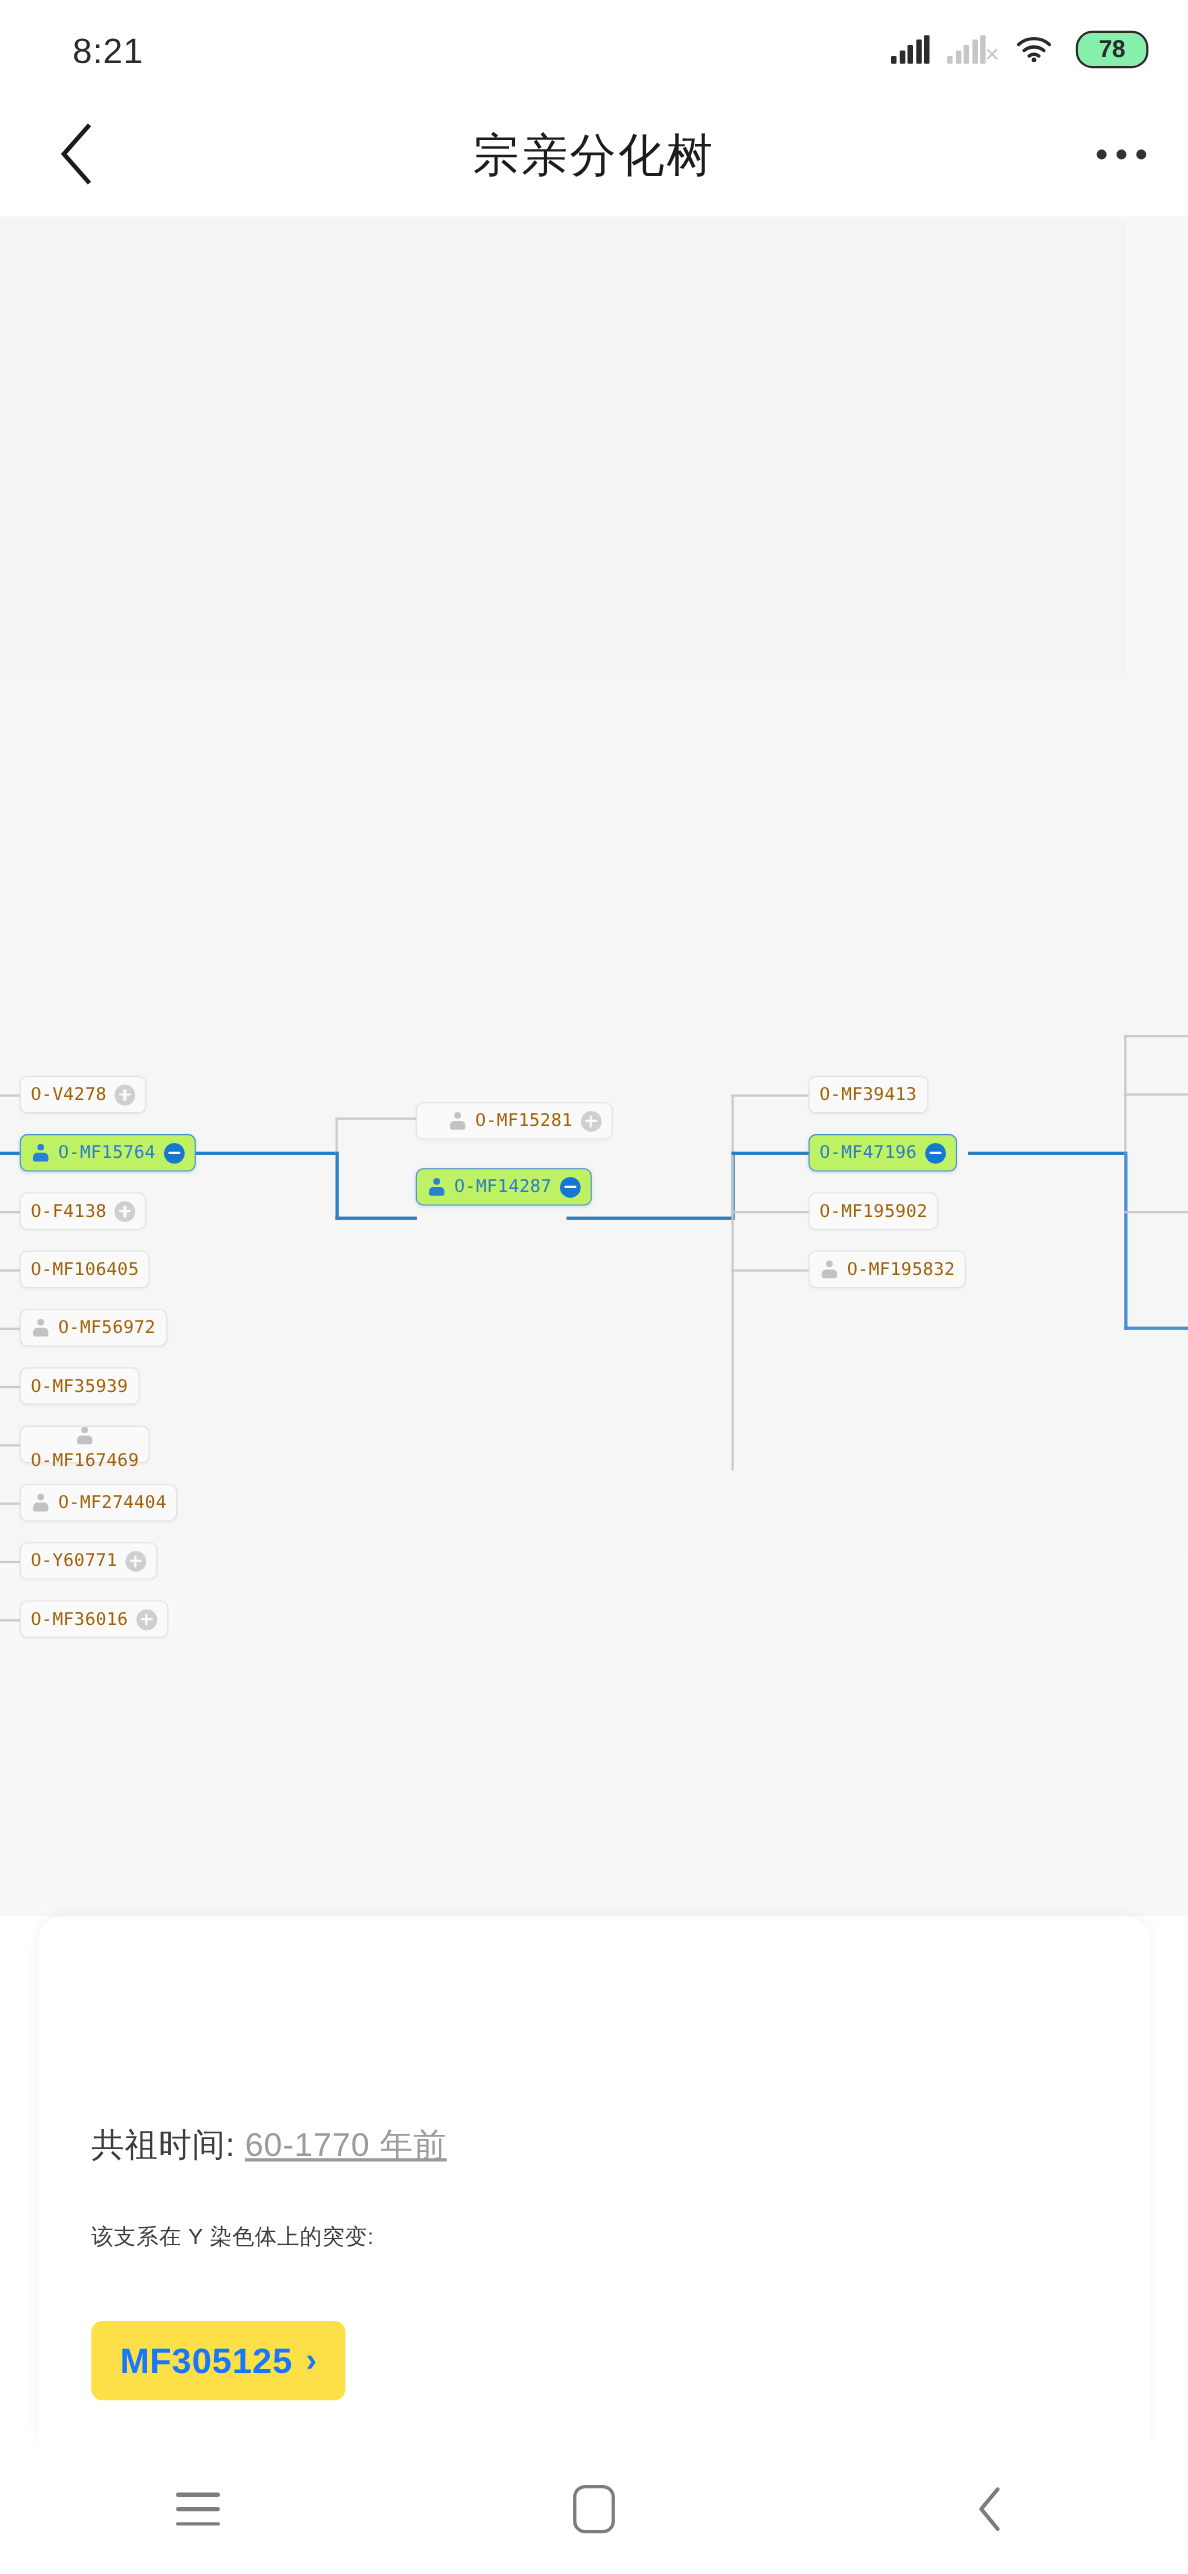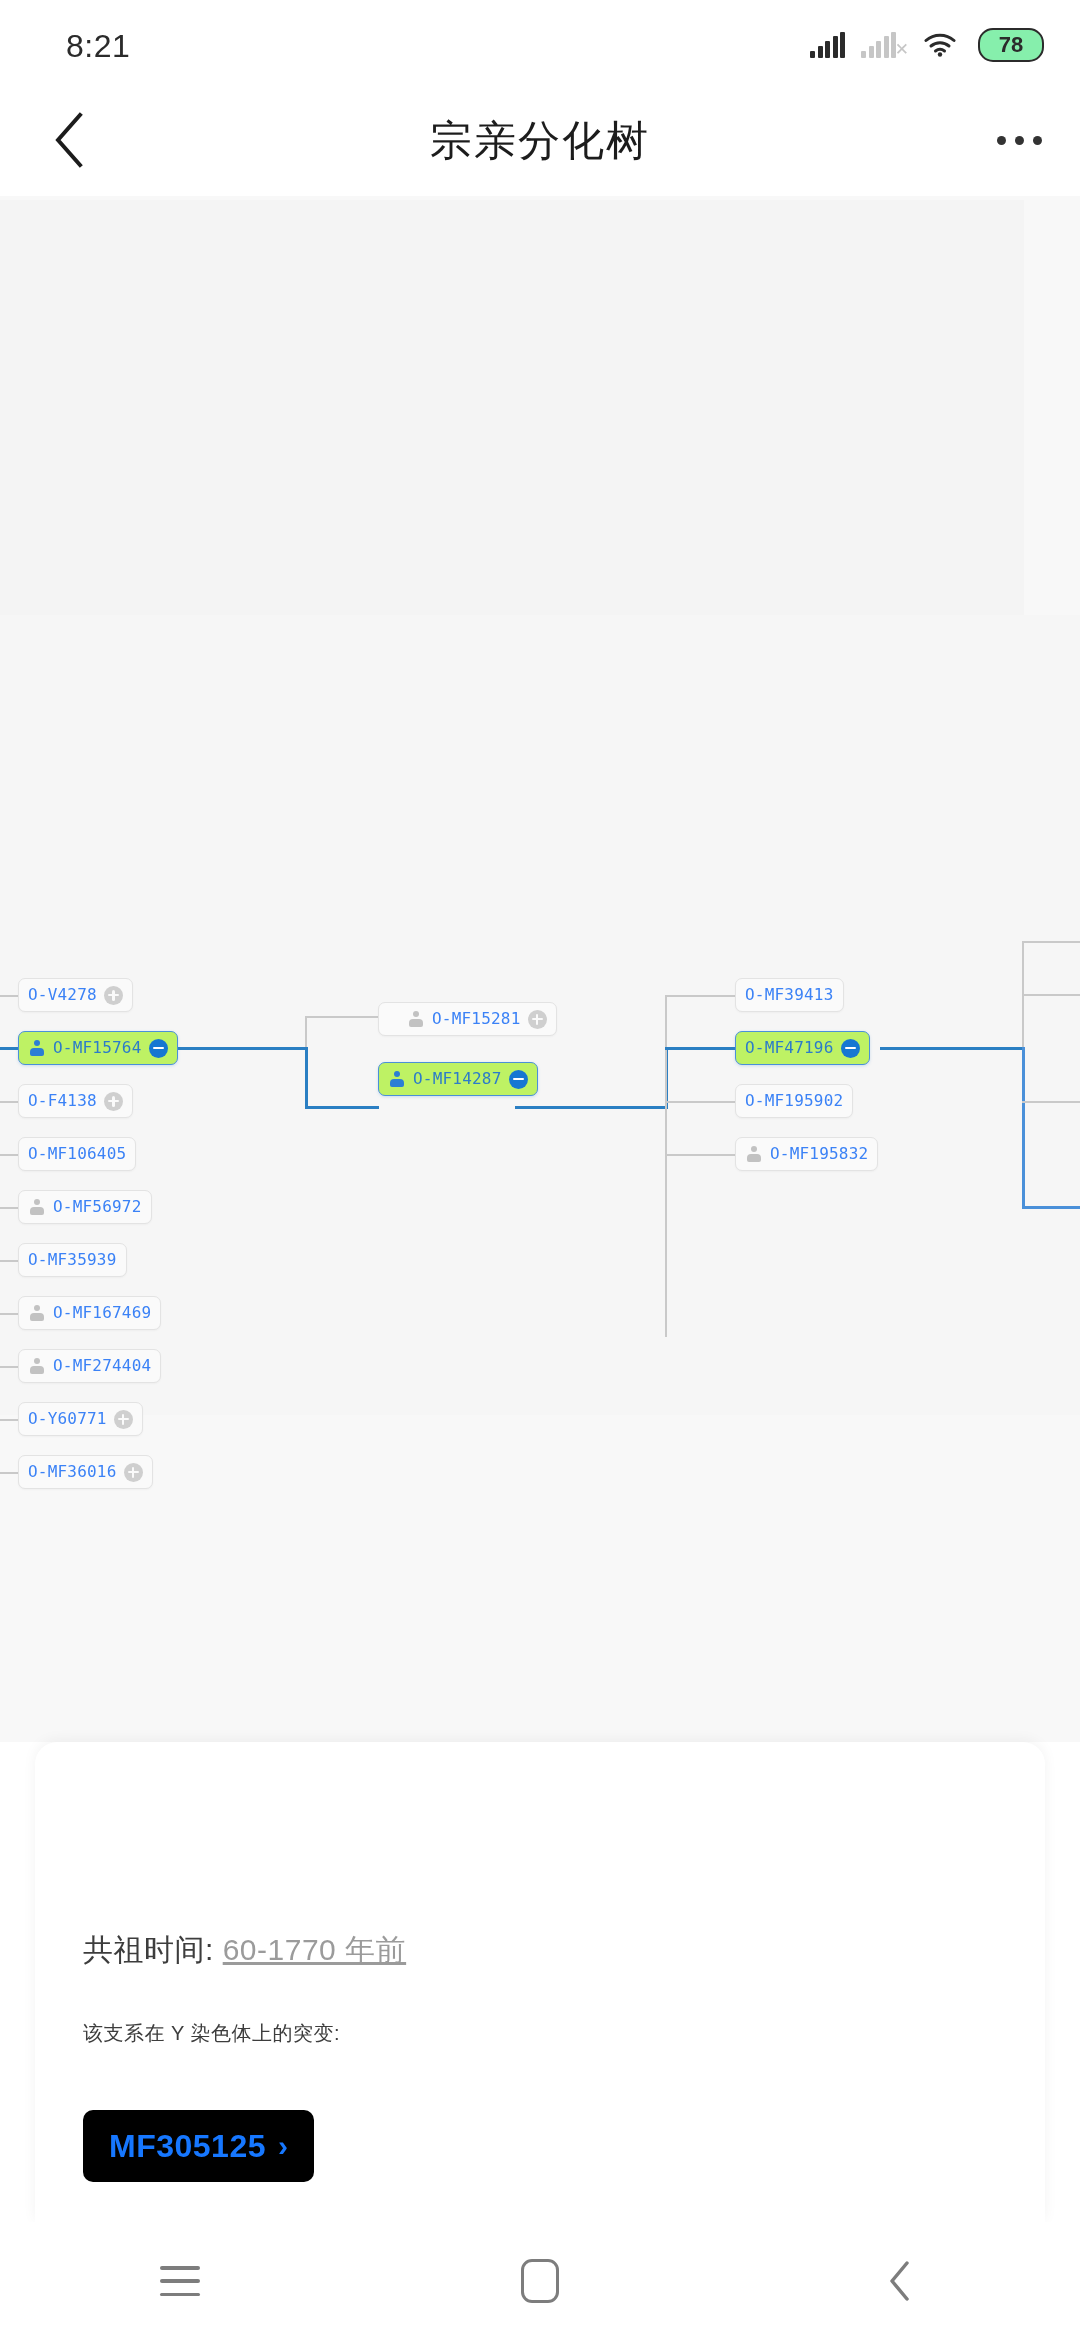--- a/index.html
+++ b/index.html
@@ -97,21 +97,21 @@
     border-radius:7px;
     background:#fafafa;
     display:flex;align-items:center;
     padding:0 9px;
     gap:7px;
     white-space:nowrap;
     box-shadow:0 1px 2px rgba(0,0,0,.035);
   }
   .node .lbl{
     font-family:"DejaVu Sans Mono","Liberation Mono",monospace;
-    font-size:16px;color:#3b82f6;letter-spacing:.2px;line-height:1;
+    font-size:16px;color:#a16207;letter-spacing:.2px;line-height:1;
   }
   .node.selected{
     border:1.5px solid #4a90d9;
     background:#bef264;
     box-shadow:0 1px 3px rgba(74,144,217,.25);
     justify-content:space-between;
   }
   .node.selected .lbl{color:#2c7cc9;}
 
   
@@ -159,21 +159,21 @@
     font-size:30px;color:#3d3d3d;letter-spacing:.5px;
   }
   .card-row .val{color:#9b9b9b;text-decoration:underline;}
   .card-sub{
     position:absolute;left:48px;top:278px;
     font-size:20px;color:#3d3d3d;letter-spacing:.5px;
   }
   .mut-chip{
     position:absolute;left:48px;top:368px;
     min-width:200px;height:72px;
-    background:#000000;border-radius:10px;
+    background:#fde047;border-radius:10px;
     display:flex;align-items:center;
     padding:0 26px;gap:12px;
     box-sizing:border-box;
   }
   .mut-chip .mlbl{font-size:32px;color:#1677ff;font-weight:bold;letter-spacing:.5px;}
   .mut-chip .marrow{font-size:30px;color:#1677ff;line-height:1;font-weight:bold;}
 
   
   .navbar{
     position:absolute;left:0;bottom:0;width:1080px;height:118px;
@@ -302,21 +302,21 @@
       <div class="node" style="left: 18px; top: 994px;">
         <span class="p-icon">
           <span class="head"></span>
           <span class="body"></span>
         </span>
         <span class="lbl">O-MF56972</span>
       </div>
       <div class="node" style="left: 18px; top: 1047px;">
         <span class="lbl">O-MF35939</span>
       </div>
-      <div class="node" style="left: 18px; top: 1100px;">
+      <div class="node" style="left: 18px; top: 1100px; flex-direction: column;">
         <span class="p-icon">
           <span class="head"></span>
           <span class="body"></span>
         </span>
         <span class="lbl">O-MF167469</span>
       </div>
       <div class="node" style="left: 18px; top: 1153px;">
         <span class="p-icon">
           <span class="head"></span>
           <span class="body"></span>

